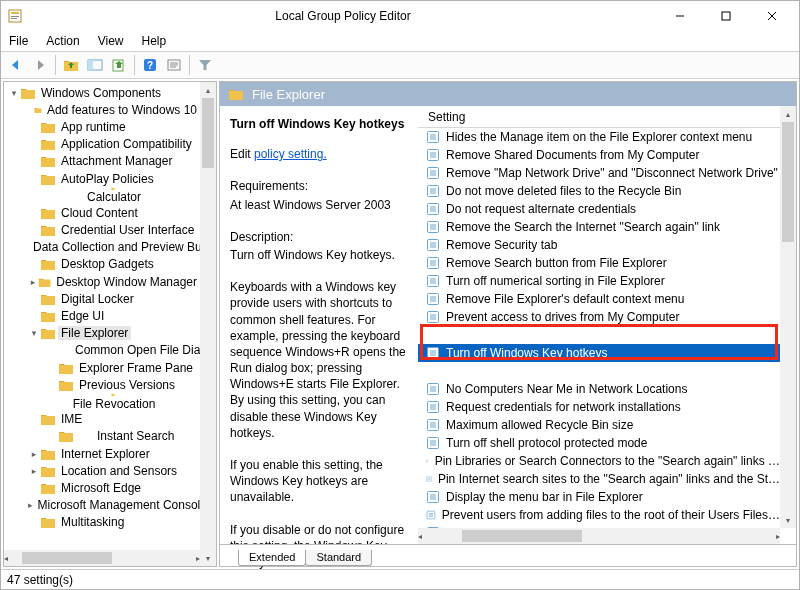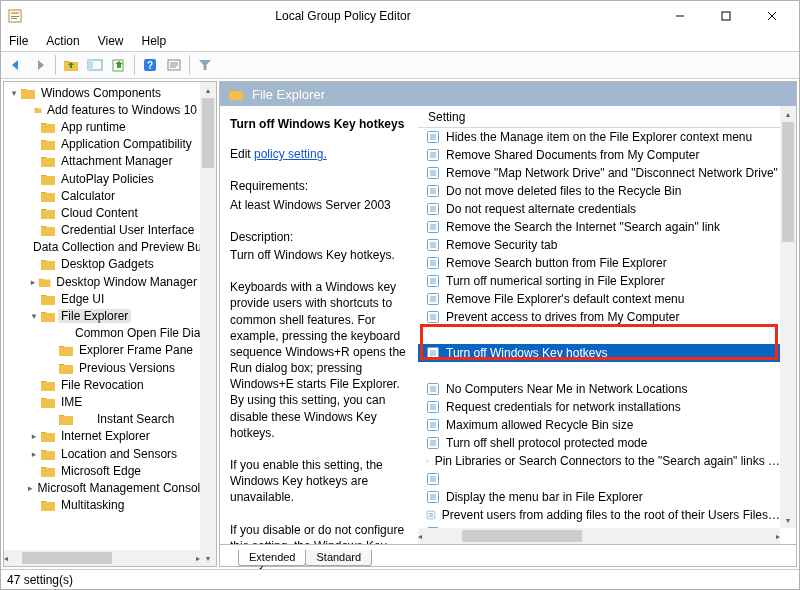--- a/index.html
+++ b/index.html
@@ -208,21 +208,21 @@
             </svg>
             <span class="lbl-wrap">Attachment Manager</span>
           </div>
           <div class="tree-row" style="padding-left: 24px;">
             <span class="expander"></span>
             <svg class="ficon">
               <use href="#folder"></use>
             </svg>
             <span class="lbl-wrap">AutoPlay Policies</span>
           </div>
-          <div class="tree-row" style="padding-left: 24px;">
+          <div class="tree-row" style="padding-left: 24px; flex-direction: column;">
             <span class="expander"></span>
             <svg class="ficon">
               <use href="#folder"></use>
             </svg>
             <span class="lbl-wrap">Calculator</span>
           </div>
           <div class="tree-row" style="padding-left: 24px;">
             <span class="expander"></span>
             <svg class="ficon">
               <use href="#folder"></use>
@@ -249,20 +249,27 @@
               <use href="#folder"></use>
             </svg>
             <span class="lbl-wrap">Desktop Gadgets</span>
           </div>
           <div class="tree-row" style="padding-left: 24px;">
             <span class="expander">▸</span>
             <svg class="ficon">
               <use href="#folder"></use>
             </svg>
             <span class="lbl-wrap">Desktop Window Manager</span>
+          </div>
+          <div class="tree-row" style="padding-left: 24px;">
+            <span class="expander"></span>
+            <svg class="ficon">
+              <use href="#folder"></use>
+            </svg>
+            <span class="lbl-wrap">Digital Locker</span>
           </div>
           <div class="tree-row" style="padding-left: 24px;">
             <span class="expander"></span>
             <svg class="ficon">
               <use href="#folder"></use>
             </svg>
             <span class="lbl-wrap">Edge UI</span>
           </div>
           <div class="tree-row sel-grey" style="padding-left: 24px;">
             <span class="expander">▾</span>
@@ -285,21 +292,21 @@
             </svg>
             <span class="lbl-wrap">Explorer Frame Pane</span>
           </div>
           <div class="tree-row" style="padding-left: 42px;">
             <span class="expander"></span>
             <svg class="ficon">
               <use href="#folder"></use>
             </svg>
             <span class="lbl-wrap">Previous Versions</span>
           </div>
-          <div class="tree-row" style="padding-left: 24px;">
+          <div class="tree-row" style="padding-left: 24px; flex-direction: column;">
             <span class="expander"></span>
             <svg class="ficon">
               <use href="#folder"></use>
             </svg>
             <span class="lbl-wrap">File Revocation</span>
           </div>
           <div class="tree-row" style="padding-left: 24px;">
             <span class="expander"></span>
             <svg class="ficon">
               <use href="#folder"></use>
@@ -498,20 +505,21 @@
               <div class="list-row">
                 <svg width="14" height="14" class="set-icon">
                   <use href="#setting"></use>
                 </svg>
                 <span>Pin Libraries or Search Connectors to the "Search again" links …</span>
               </div>
               <div class="list-row">
                 <svg width="14" height="14" class="set-icon">
                   <use href="#setting"></use>
                 </svg>
+                <span>Pin Internet search sites to the "Search again" links and the St…</span>
               </div>
               <div class="list-row">
                 <svg width="14" height="14" class="set-icon">
                   <use href="#setting"></use>
                 </svg>
                 <span>Display the menu bar in File Explorer</span>
               </div>
               <div class="list-row">
                 <svg width="14" height="14" class="set-icon">
                   <use href="#setting"></use>

